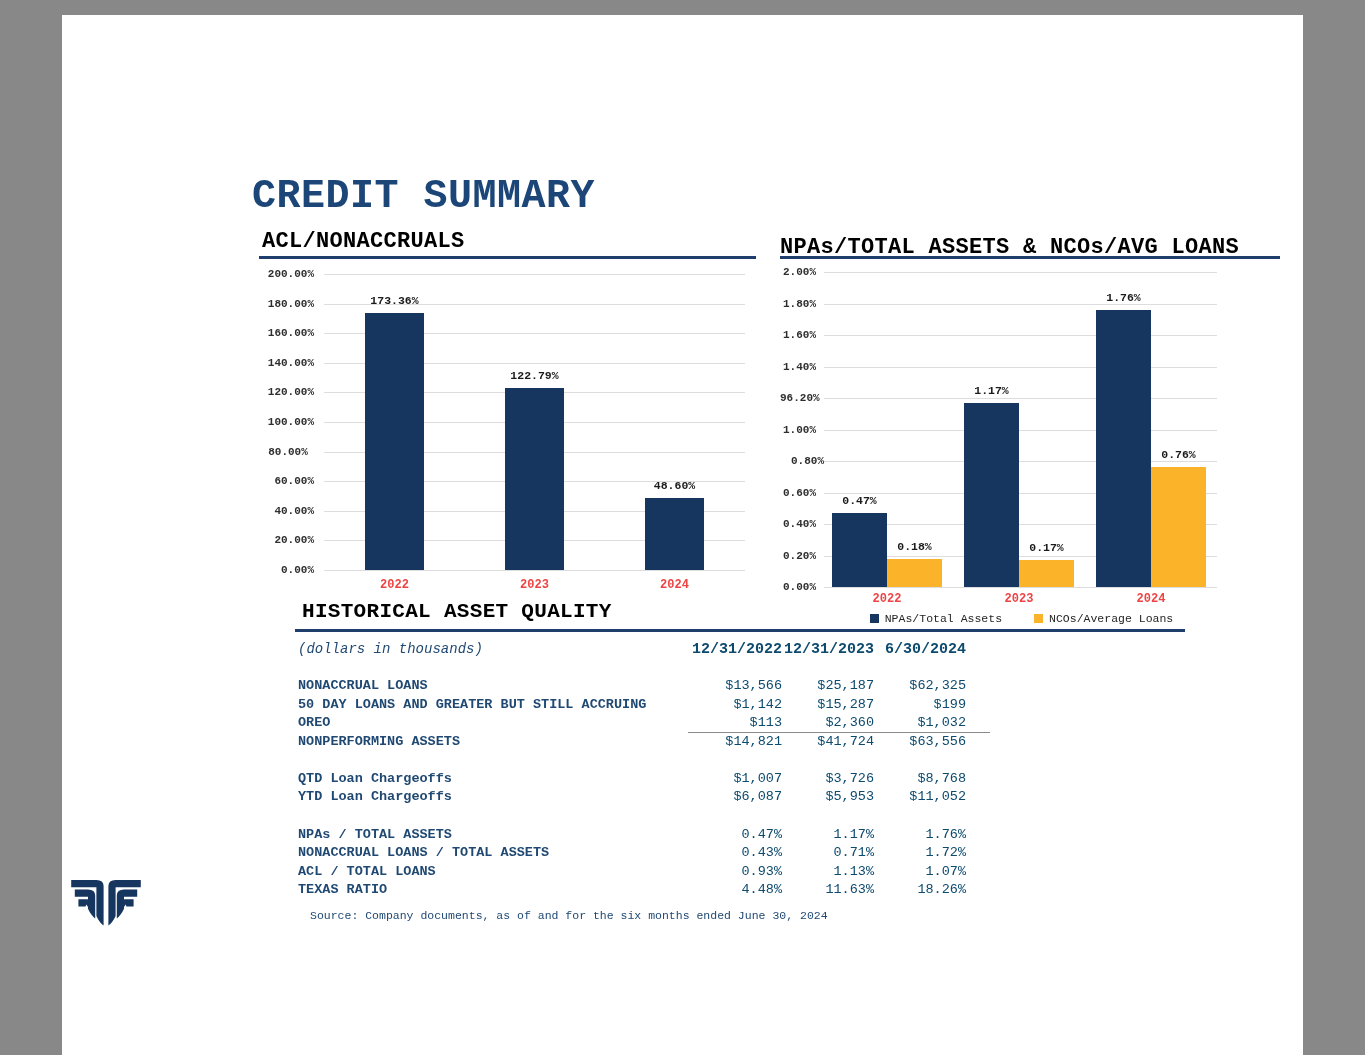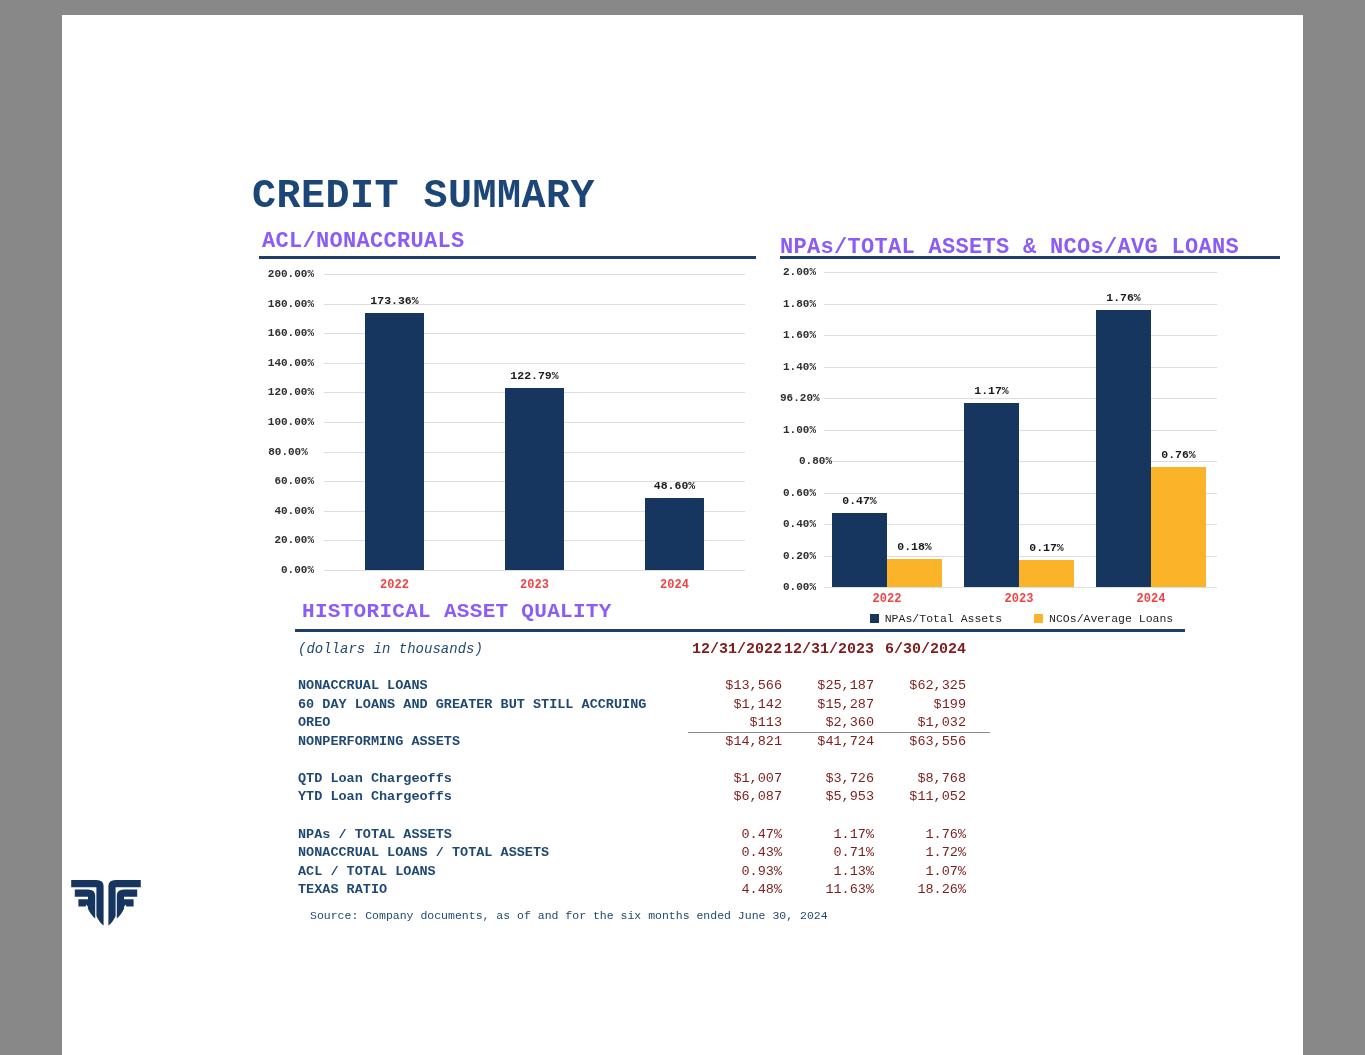--- a/index.html
+++ b/index.html
@@ -6,21 +6,21 @@
   *{box-sizing:border-box;}
   .slide{
     position:relative;width:1241px;height:1055px;background:#ffffff;
     font-family:Liberation Mono, monospace;overflow:hidden;margin:15px auto;
   }
   .title{
     position:absolute;left:190px;top:159px;font-size:40px;font-weight:700;
     color:#1C4677;letter-spacing:0.5px;white-space:nowrap;
   }
   .sec-head{
-    position:absolute;font-size:22px;font-weight:700;color:#8b5cf6;
+    position:absolute;font-size:22px;font-weight:700;color:#000000;
     white-space:nowrap;letter-spacing:0.3px;
   }
   #h1{left:200px;top:214px;}
   #h2{left:718px;top:220px;}
   #h3{left:240px;top:585px;font-size:21px;}
   .rule{position:absolute;height:3px;background:#1F3E6E;}
   #rule-left{left:197px;top:241px;width:497px;}
   #rule-right{left:718px;top:241px;width:500px;}
   #rule-table{left:233px;top:614px;width:890px;}
 
@@ -48,21 +48,21 @@
     font-size:11.5px;color:#262626;
   }
   .legend-item{display:flex;align-items:center;white-space:nowrap;}
   .sw{width:9px;height:9px;display:inline-block;margin-right:6px;flex:none;}
 
   .table{position:absolute;left:236px;top:626px;width:668px;}
   .trow{display:flex;height:18.6px;line-height:18.6px;position:relative;}
   .thead{height:17px;line-height:17px;margin-bottom:19px;}
   .tlabel{flex:1;font-weight:700;color:#1F4872;font-size:13.5px;white-space:nowrap;}
   .unit{font-style:italic;font-weight:400;font-size:14px;}
-  .tval{width:92px;text-align:right;color:#7f1d1d;font-size:13.5px;}
+  .tval{width:92px;text-align:right;color:#0c4a6e;font-size:13.5px;}
   .thead .tval{font-weight:700;font-size:15px;}
   .gap{margin-bottom:18.5px;}
   .sep::after{
     content:"";position:absolute;left:390px;right:-24px;bottom:0;
     border-bottom:1.5px solid #8a8a8a;
   }
   .source{
     position:absolute;left:248px;top:894px;font-size:11.5px;color:#1F4872;
     white-space:nowrap;
   }
@@ -124,21 +124,21 @@
       <div class="ylabel" style="left: 0px; width: 36px; top: 33.5px;">1.80%</div>
       <div class="gridline" style="left: 44px; width: 393px; top: 72px;"></div>
       <div class="ylabel" style="left: 0px; width: 36px; top: 65px;">1.60%</div>
       <div class="gridline" style="left: 44px; width: 393px; top: 103.5px;"></div>
       <div class="ylabel" style="left: 0px; width: 36px; top: 96.5px;">1.40%</div>
       <div class="gridline" style="left: 44px; width: 393px; top: 135px;"></div>
       <div class="ylabel" style="left: 0px; width: 36px; top: 128px;">96.20%</div>
       <div class="gridline" style="left: 44px; width: 393px; top: 166.5px;"></div>
       <div class="ylabel" style="left: 0px; width: 36px; top: 159.5px;">1.00%</div>
       <div class="gridline" style="left: 44px; width: 393px; top: 198px;"></div>
-      <div class="ylabel" style="left: 16px; width: 36px; top: 191px;">0.80%</div>
+      <div class="ylabel" style="left: 8px; width: 36px; top: 191px;">0.80%</div>
       <div class="gridline" style="left: 44px; width: 393px; top: 229.5px;"></div>
       <div class="ylabel" style="left: 0px; width: 36px; top: 222.5px;">0.60%</div>
       <div class="gridline" style="left: 44px; width: 393px; top: 261px;"></div>
       <div class="ylabel" style="left: 0px; width: 36px; top: 254px;">0.40%</div>
       <div class="gridline" style="left: 44px; width: 393px; top: 292.5px;"></div>
       <div class="ylabel" style="left: 0px; width: 36px; top: 285.5px;">0.20%</div>
       <div class="gridline" style="left: 44px; width: 393px; top: 324px;"></div>
       <div class="ylabel" style="left: 0px; width: 36px; top: 317px;">0.00%</div>
       <div class="bar" style="left: 52px; top: 249.975px; width: 55px; height: 74.025px; background: rgb(23, 54, 95);"></div>
       <div class="dlabel" style="left: 34.5px; width: 90px; top: 230.975px;">0.47%</div>
@@ -177,21 +177,21 @@
         <div class="tval">12/31/2023</div>
         <div class="tval">6/30/2024</div>
       </div>
   <div class="trow">
         <div class="tlabel">NONACCRUAL LOANS</div>
         <div class="tval">$13,566</div>
         <div class="tval">$25,187</div>
         <div class="tval">$62,325</div>
       </div>
       <div class="trow">
-        <div class="tlabel">60 DAY LOANS AND GREATER BUT STILL ACCRUING</div>
+        <div class="tlabel">50 DAY LOANS AND GREATER BUT STILL ACCRUING</div>
         <div class="tval">$1,142</div>
         <div class="tval">$15,287</div>
         <div class="tval">$199</div>
       </div>
       <div class="trow sep">
         <div class="tlabel">OREO</div>
         <div class="tval">$113</div>
         <div class="tval">$2,360</div>
         <div class="tval">$1,032</div>
       </div>

